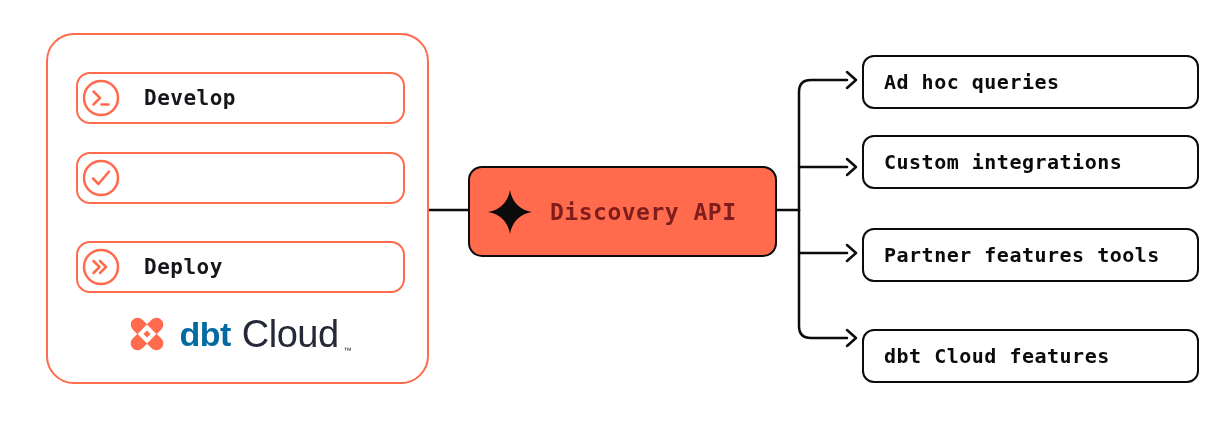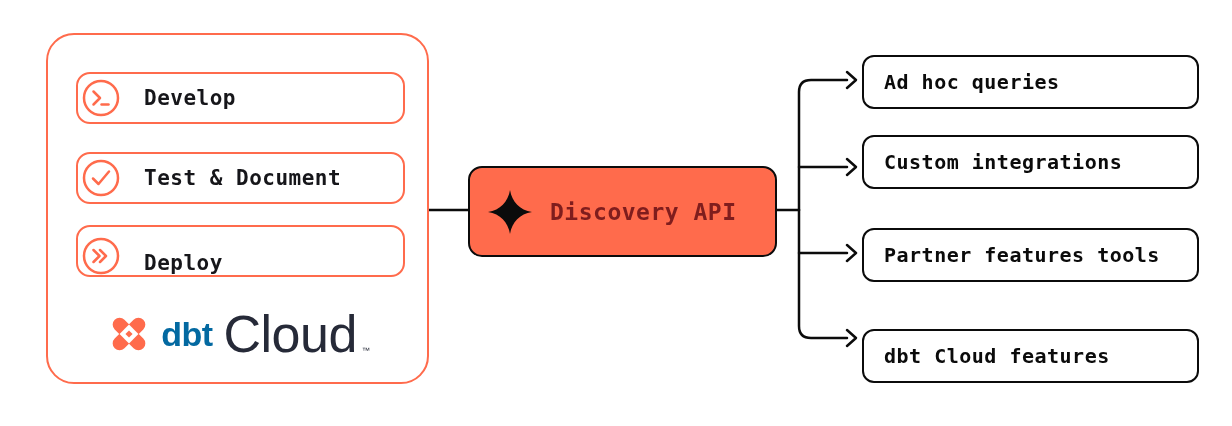--- a/index.html
+++ b/index.html
@@ -38,21 +38,21 @@
   .pill-icon { width: 38px; height: 38px; flex: 0 0 auto; }
 
   
   .logo-row {
     left: 46px; top: 305px; width: 384px; height: 58px;
     display: flex; align-items: center; justify-content: center; gap: 9px;
     font-family: "Liberation Sans", sans-serif;
   }
   .logo-mark { width: 46px; height: 46px; }
   .logo-dbt { font-size: 34px; font-weight: bold; color: #0369a1; letter-spacing: -0.5px; }
-  .logo-cloud { font-size: 52px; font-weight: 400; color: #262A38; letter-spacing: -0.5px; margin-left: 2px; }
+  .logo-cloud { font-size: 38px; font-weight: 400; color: #262A38; letter-spacing: -0.5px; margin-left: 2px; }
   .logo-tm { font-size: 8px; color: #262A38; align-self: flex-end; margin: 0 0 8px -4px; }
 
   
   .center-node {
     left: 468px; top: 166px; width: 288px; height: 87px;
     background: #FF6B4C;
     border: 2.5px solid #0B0B0B;
     border-radius: 14px;
     display: flex; align-items: center;
     padding-left: 17px; gap: 17px;
@@ -104,24 +104,23 @@
     <line x1="19.5" y1="25.5" x2="26.5" y2="25.5" stroke="#FF6B4C" stroke-width="2.5" stroke-linecap="round"></line>
   </svg>
   <span class="pill-label">Develop</span>
 </div>
 
 <div class="pill" style="top:152px;">
   <svg class="pill-icon" viewBox="0 0 38 38">
     <circle cx="19" cy="19" r="17" stroke="#FF6B4C" stroke-width="2.5" fill="none"></circle>
     <polyline points="11,19.5 16.5,25 27,12.5" stroke="#FF6B4C" stroke-width="2.5" fill="none" stroke-linecap="round" stroke-linejoin="round"></polyline>
   </svg>
-  <span class="pill-label">Test &amp; Document</span>
 </div>
 
-<div class="pill" style="top:225px;align-items:flex-end;">
+<div class="pill" style="top:241px;">
   <svg class="pill-icon" viewBox="0 0 38 38">
     <circle cx="19" cy="19" r="17" stroke="#FF6B4C" stroke-width="2.5" fill="none"></circle>
     <polyline points="11.5,13 17.5,19 11.5,25" stroke="#FF6B4C" stroke-width="2.5" fill="none" stroke-linecap="round" stroke-linejoin="round"></polyline>
     <polyline points="18,13 24,19 18,25" stroke="#FF6B4C" stroke-width="2.5" fill="none" stroke-linecap="round" stroke-linejoin="round"></polyline>
   </svg>
   <span class="pill-label">Deploy</span>
 </div>
 
 <div class="abs logo-row">
   <svg class="logo-mark" viewBox="0 0 100 100">

